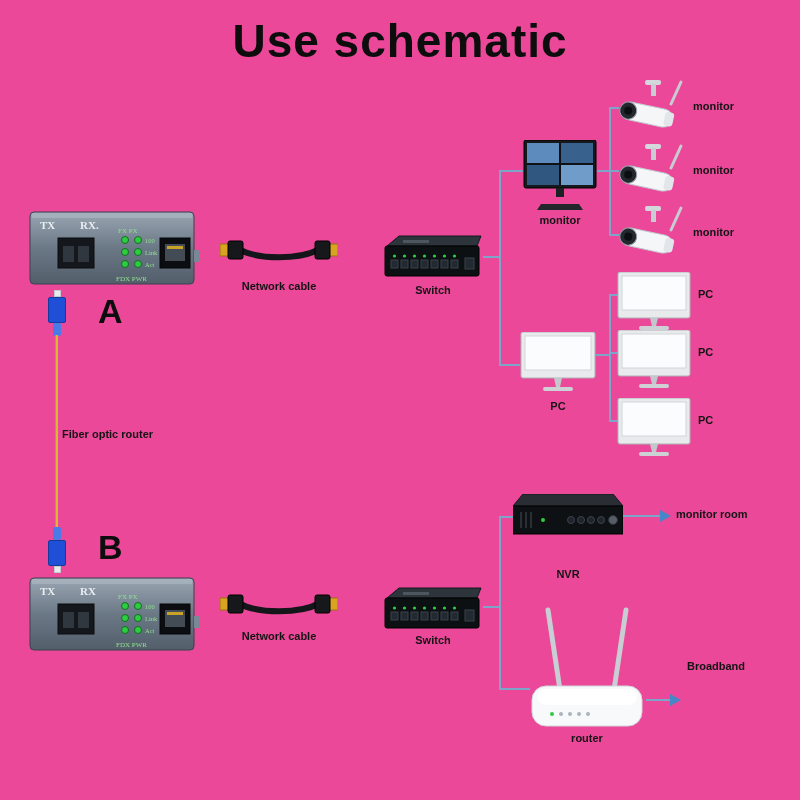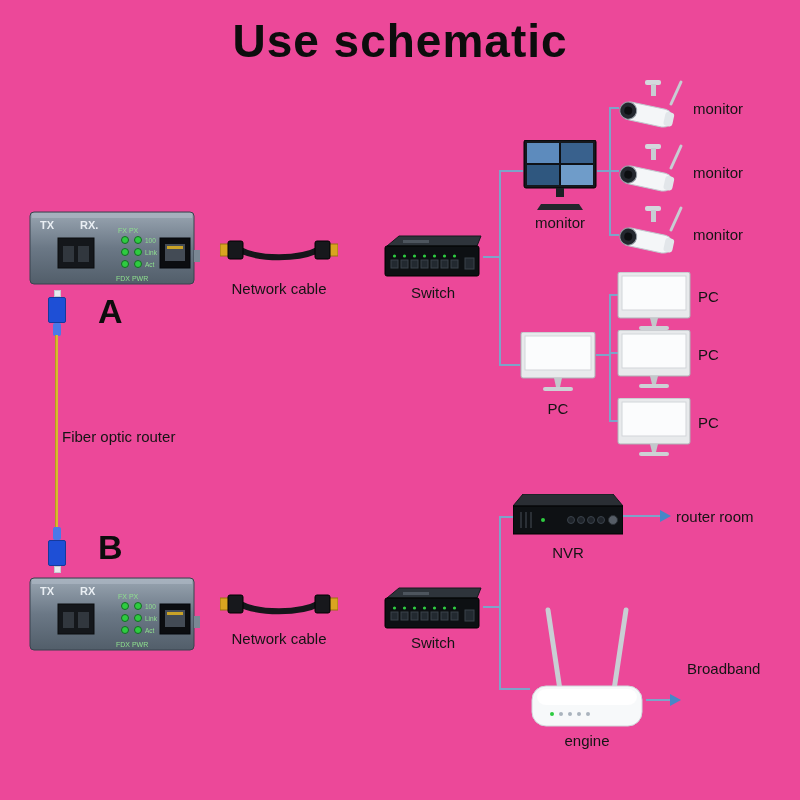--- a/index.html
+++ b/index.html
@@ -4,26 +4,26 @@
 <style>
   :root{
     --line:#7da4c9;
     --arrow:#4687c7;
     --fiber:#d8b92e;
   }
   *{margin:0;padding:0;box-sizing:border-box;}
   body{background:#ffffff;font-family:"Liberation Sans",sans-serif;}
   .canvas{position:relative;width:800px;height:800px;background:#ec4899;overflow:hidden;padding-left:25px;}
   .title{position:absolute;left:0;right:0;top:14px;text-align:center;font-size:46px;font-weight:700;color:#0d0d0d;letter-spacing:1px;}
-  .lbl{position:absolute;font-size:15px;color:#141414;}
+  .lbl{position:absolute;font-size:11px;color:#141414;font-weight:bold;}
   .lbl.center{text-align:center;}
   .biglabel{position:absolute;font-size:34px;font-weight:700;color:#0d0d0d;}
   .ln{position:absolute;background:var(--line);}
   .arrowhead{position:absolute;width:0;height:0;border-top:6px solid transparent;border-bottom:6px solid transparent;border-left:11px solid var(--arrow);}
-  .dev{position:absolute;}
+  .dev{position:absolute;font-family:Liberation Serif, serif;}
   .fiber-line{position:absolute;width:3px;background:var(--fiber);border-left:1px solid #b99a1f;}
   .sc-body{position:absolute;background:#1e4fd6;border:1px solid #16399c;border-radius:2px;}
   .sc-boot{position:absolute;background:#4a79e8;border-radius:2px;}
   .sc-ferrule{position:absolute;background:#e8ebee;border:1px solid #c5cad0;}
   svg{display:block;}
 </style>
 </head>
 <body>
 
 <div class="canvas">
@@ -313,32 +313,32 @@
       <line x1="13" y1="18" x2="13" y2="34" stroke="#2a2f35" stroke-width="2"></line>
       <line x1="18" y1="18" x2="18" y2="34" stroke="#2a2f35" stroke-width="2"></line>
       <circle cx="30" cy="26" r="2" fill="#2ecc40"></circle>
       <circle cx="58" cy="26" r="3.5" fill="#1f242a" stroke="#3a424b"></circle>
       <circle cx="68" cy="26" r="3.5" fill="#1f242a" stroke="#3a424b"></circle>
       <circle cx="78" cy="26" r="3.5" fill="#1f242a" stroke="#3a424b"></circle>
       <circle cx="88" cy="26" r="3.5" fill="#1f242a" stroke="#3a424b"></circle>
       <circle cx="100" cy="26" r="4.5" fill="#565d66" stroke="#2a2f35"></circle>
     </svg>
   </div>
-  <div class="lbl center" style="left:513px;top:544px;width:110px">NVR</div>
-  <div class="lbl" style="left:676px;top:508px">router room</div>
+  <div class="lbl center" style="left:513px;top:568px;width:110px">NVR</div>
+  <div class="lbl" style="left:676px;top:508px">monitor room</div>
 
   <div class="dev" style="left:528px;top:598px">
     <svg width="118" height="132" viewBox="0 0 118 132">
       <line x1="32" y1="92" x2="20" y2="12" stroke="#c9ced4" stroke-width="5" stroke-linecap="round"></line>
       <line x1="86" y1="92" x2="98" y2="12" stroke="#c9ced4" stroke-width="5" stroke-linecap="round"></line>
       <rect x="4" y="88" width="110" height="40" rx="14" fill="#f7f9fa" stroke="#d0d6db"></rect>
       <rect x="9" y="91" width="100" height="16" rx="9" fill="#ffffff" opacity="0.9"></rect>
       <circle cx="24" cy="116" r="2" fill="#2ecc40"></circle>
       <circle cx="33" cy="116" r="2" fill="#aab4bd"></circle>
       <circle cx="42" cy="116" r="2" fill="#aab4bd"></circle>
       <circle cx="51" cy="116" r="2" fill="#aab4bd"></circle>
       <circle cx="60" cy="116" r="2" fill="#aab4bd"></circle>
     </svg>
   </div>
-  <div class="lbl center" style="left:528px;top:732px;width:118px">engine</div>
+  <div class="lbl center" style="left:528px;top:732px;width:118px">router</div>
   <div class="lbl" style="left:687px;top:660px">Broadband</div>
 
 </div>
 
 </body></html>

